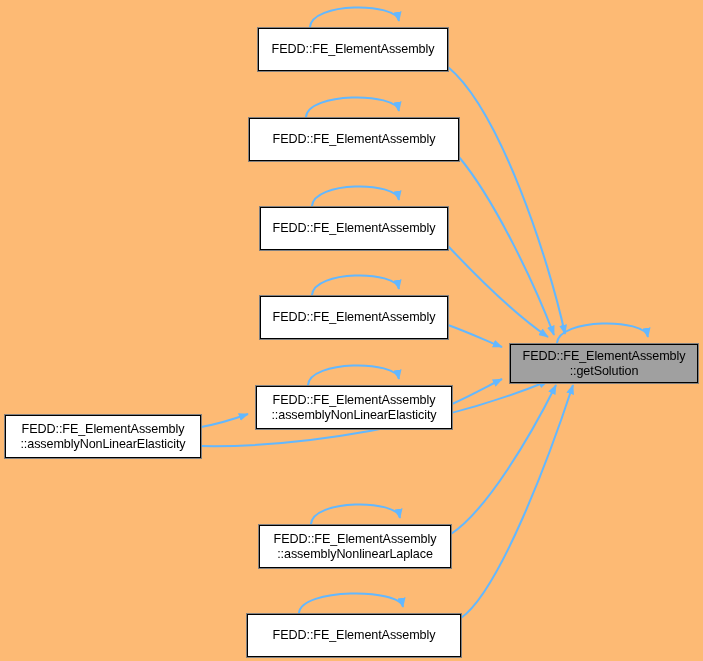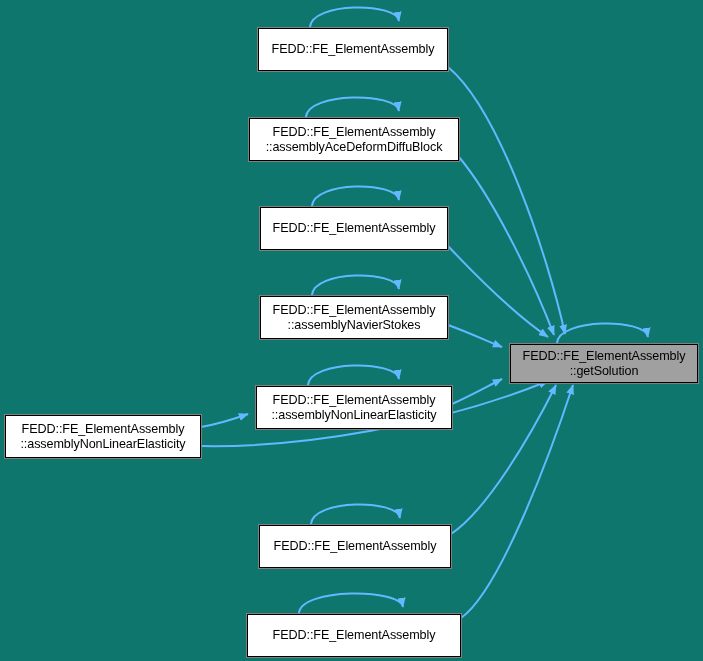--- a/index.html
+++ b/index.html
@@ -4,21 +4,21 @@
 <style>
   html, body {
     margin: 0;
     padding: 0;
     background: #000000;
   }
   #canvas {
     position: relative;
     width: 703px;
     height: 661px;
-    background: #0f766e;
+    background: #fdba74;
     overflow: hidden;
     font-family: "Liberation Sans", sans-serif;
   }
   svg.edges {
     position: absolute;
     left: 0;
     top: 0;
     width: 703px;
     height: 661px;
     pointer-events: none;
@@ -81,48 +81,47 @@
       <path d="M461,618 C500,590 550,455 573,385"></path>
     </g>
   </svg>
 
   <div class="node" style="left:258px;top:28px;width:190px;height:43px;">
     <span class="ln">FEDD::FE_ElementAssembly</span>
   </div>
 
   <div class="node" style="left:249px;top:118px;width:210px;height:43px;">
     <span class="ln">FEDD::FE_ElementAssembly</span>
-    <span class="ln">::assemblyAceDeformDiffuBlock</span>
   </div>
 
   <div class="node" style="left:260px;top:207px;width:188px;height:43px;">
     <span class="ln">FEDD::FE_ElementAssembly</span>
   </div>
 
   <div class="node" style="left:260px;top:296px;width:188px;height:43px;">
     <span class="ln">FEDD::FE_ElementAssembly</span>
-    <span class="ln">::assemblyNavierStokes</span>
   </div>
 
   <div class="node highlight" style="left:510px;top:344px;width:188px;height:39px;">
     <span class="ln">FEDD::FE_ElementAssembly</span>
     <span class="ln">::getSolution</span>
   </div>
 
   <div class="node" style="left:256px;top:386px;width:196px;height:43px;">
     <span class="ln">FEDD::FE_ElementAssembly</span>
     <span class="ln">::assemblyNonLinearElasticity</span>
   </div>
 
   <div class="node" style="left:5px;top:415px;width:196px;height:43px;">
     <span class="ln">FEDD::FE_ElementAssembly</span>
     <span class="ln">::assemblyNonLinearElasticity</span>
   </div>
 
   <div class="node" style="left:259px;top:525px;width:192px;height:43px;">
     <span class="ln">FEDD::FE_ElementAssembly</span>
+    <span class="ln">::assemblyNonlinearLaplace</span>
   </div>
 
   <div class="node" style="left:247px;top:614px;width:214px;height:43px;">
     <span class="ln">FEDD::FE_ElementAssembly</span>
   </div>
 
 </div>
 
 </body></html>

